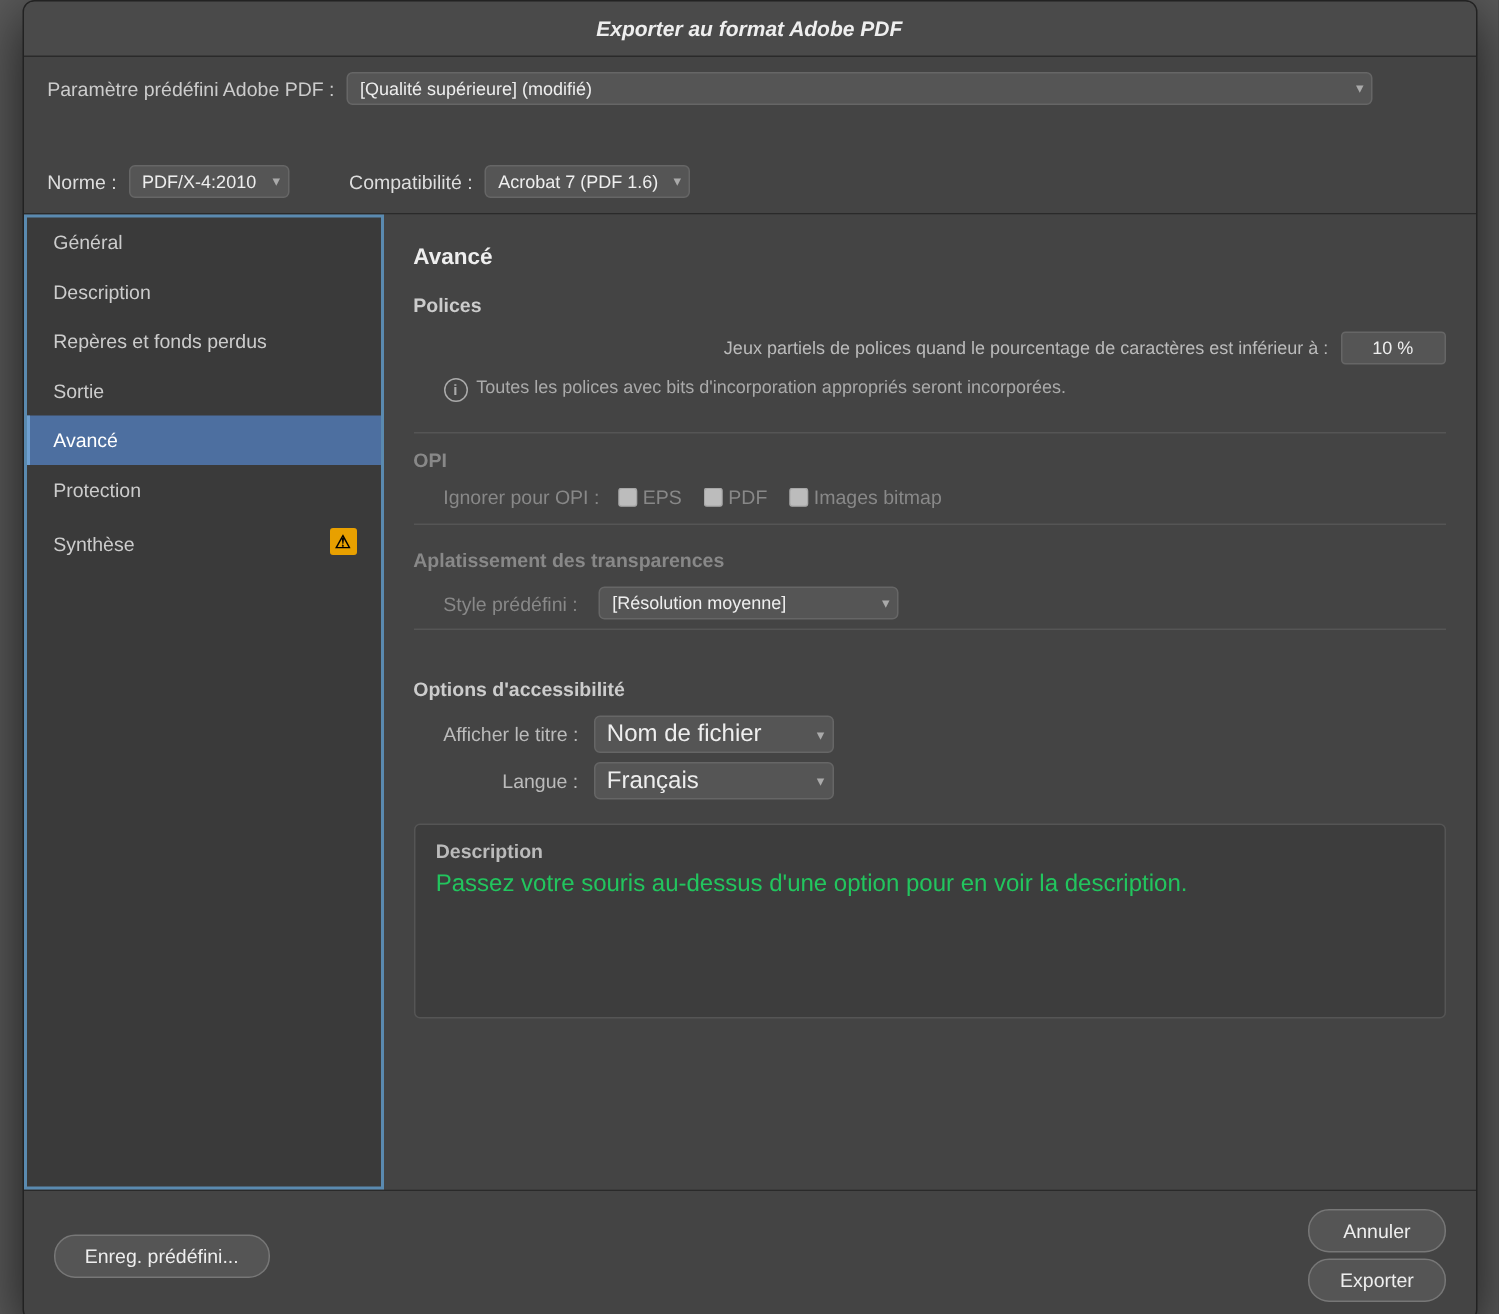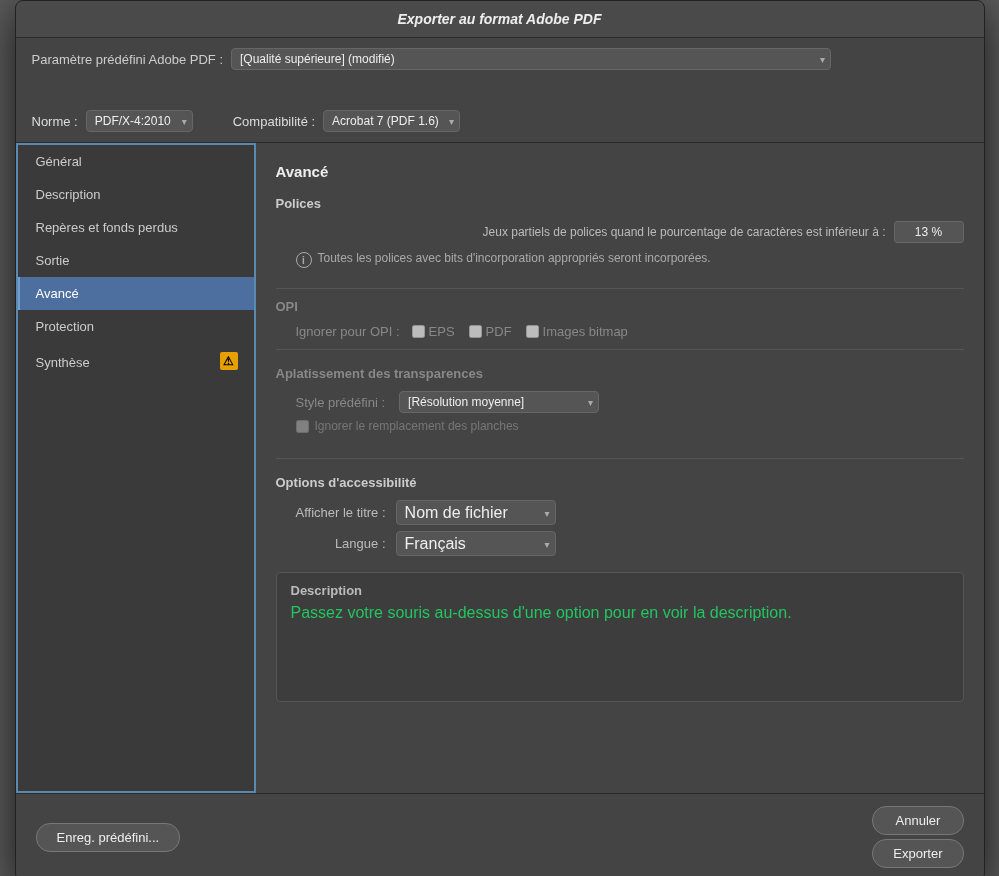--- a/index.html
+++ b/index.html
@@ -66,21 +66,21 @@
       content: '▾';
       position: absolute;
       right: 6px;
       top: 50%;
       transform: translateY(-50%);
       color: #aaa;
       pointer-events: none;
       font-size: 10px;
     }
     .preset-select {
-      width: 600px;
+      width: 684px;
     }
     .bottom-row {
       display: flex;
       align-items: center;
       gap: 40px;
       margin-top: 40px;
     }
     .bottom-row .group {
       display: flex;
       align-items: center;
@@ -214,22 +214,22 @@
     .checkbox-item {
       display: flex;
       align-items: center;
       gap: 4px;
       color: #888;
     }
     .checkbox-item input[type=checkbox] {
       accent-color: #666;
     }
     .transparency-section {
-      margin-bottom: 16px;
-      padding-bottom: 25px;
+      margin-bottom: 32px;
+      padding-bottom: 6px;
       border-bottom: 1px solid #555;
     }
     .trans-row {
       display: flex;
       align-items: center;
       gap: 10px;
       margin-top: 6px;
       margin-left: 20px;
     }
     .trans-label {
@@ -434,21 +434,21 @@
       </div>
     </div>
 
     <div class="panel">
       <div class="panel-title">Avancé</div>
 
       <div class="section">
         <div class="section-title">Polices</div>
         <div class="field-row">
           <span class="polices-label-long">Jeux partiels de polices quand le pourcentage de caractères est inférieur à :</span>
-          <div class="field-value-box">13 %</div>
+          <div class="field-value-box">10 %</div>
         </div>
         <div class="info-row">
           <span class="info-icon">i</span>
           <span class="info-text">Toutes les polices avec bits d'incorporation appropriés seront incorporées.</span>
         </div>
       </div>
 
       <div class="opi-section section">
         <div class="section-title muted">OPI</div>
         <div class="opi-row">
@@ -473,24 +473,20 @@
       <div class="transparency-section section">
         <div class="section-title muted">Aplatissement des transparences</div>
         <div class="trans-row">
           <span class="trans-label">Style prédéfini :</span>
           <div class="trans-select-wrap">
             <select class="trans-select">
               <option value="[Résolution moyenne]">[Résolution moyenne]</option>
             </select>
           </div>
         </div>
-        <div class="ignore-row">
-          <input type="checkbox" class="ignore-cb" disabled="" style="">
-          <span class="ignore-label">Ignorer le remplacement des planches</span>
-        </div>
       </div>
 
       <div class="accessibility-section section">
         <div class="section-title">Options d'accessibilité</div>
         <div class="access-row">
           <span class="access-label">Afficher le titre :</span>
           <div class="access-select-wrap">
             <select class="access-select">
               <option value="Nom de fichier">Nom de fichier</option>
             </select>

